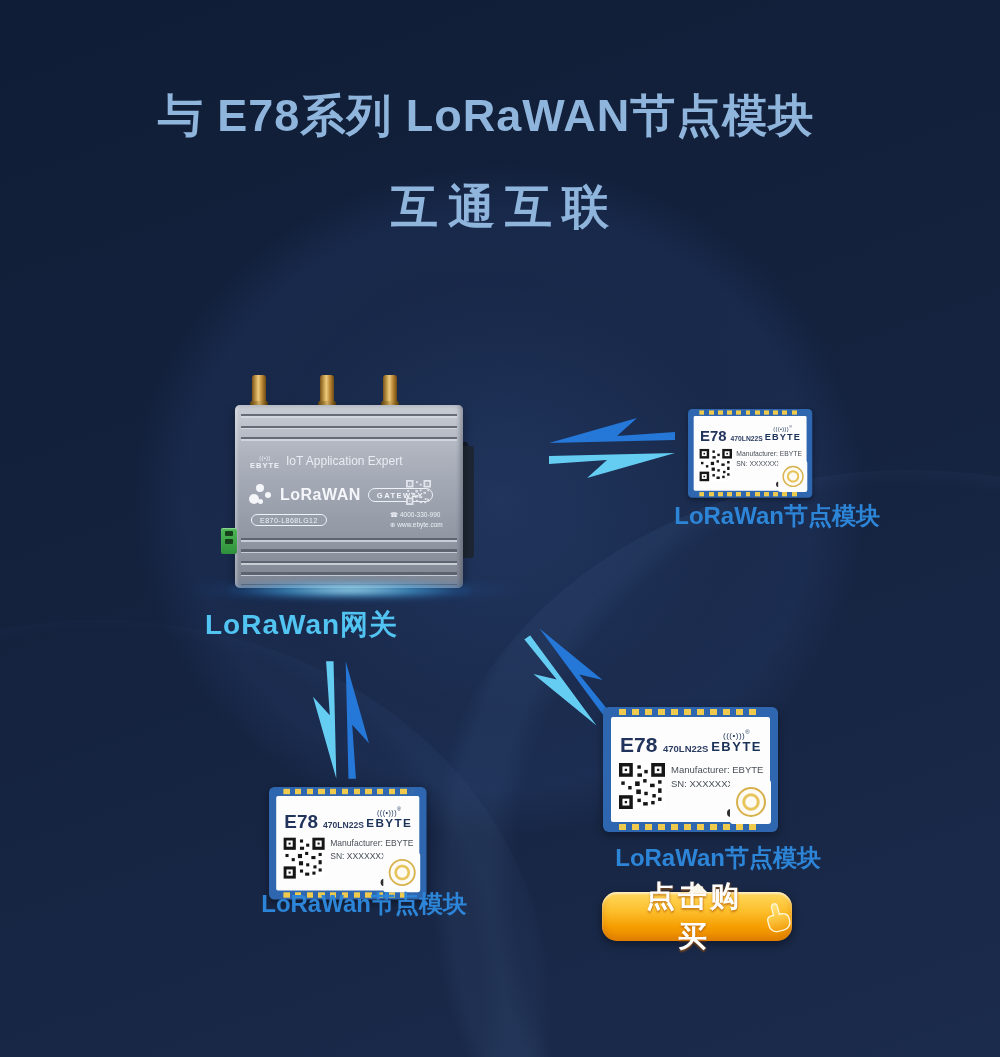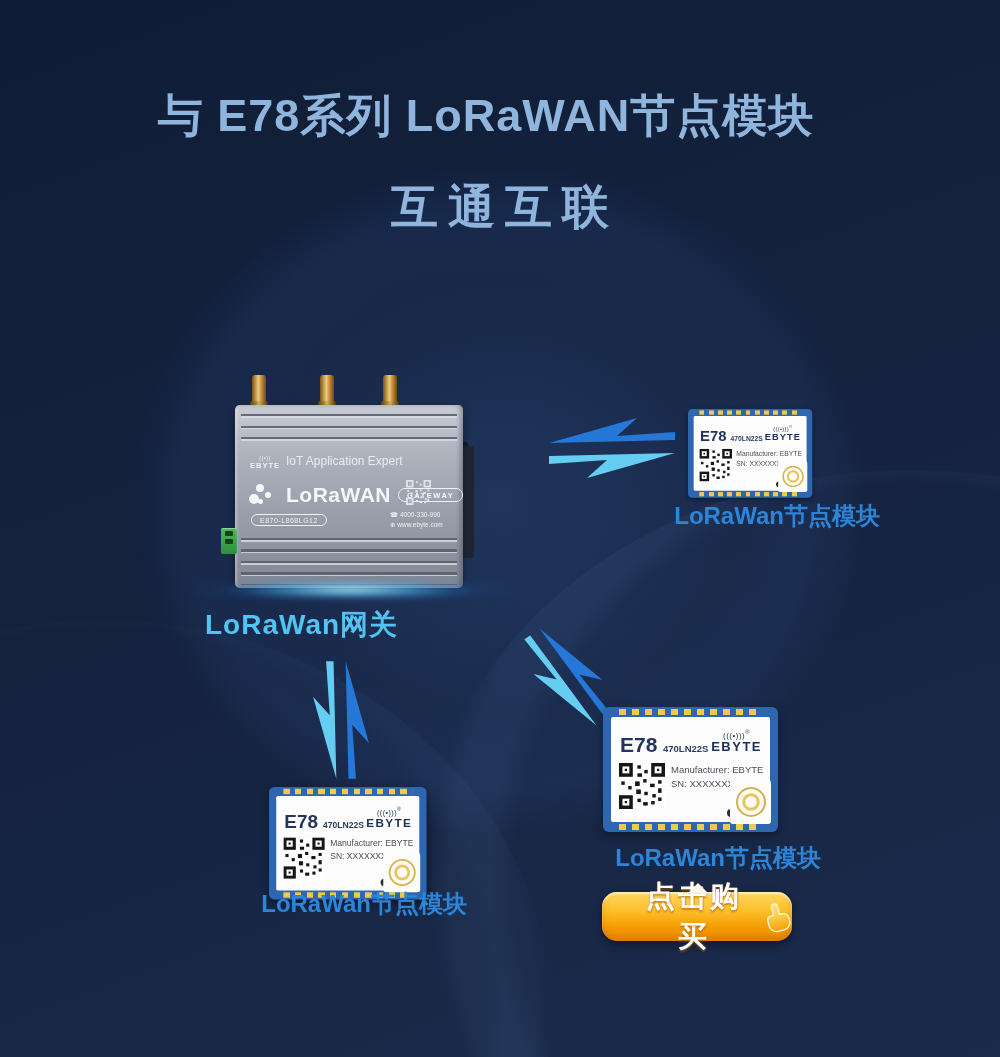--- a/index.html
+++ b/index.html
@@ -47,21 +47,21 @@
   .gw-sig { font-size:5.5px; display:block; letter-spacing:0.5px; }
   .gw-ebyte { font-size:7.5px; font-weight:bold; letter-spacing:1px; display:block; }
   .gw-tag { font-size:12px; color:#e9ecf2; padding-bottom:1px; }
   .gw-logorow { position:absolute; left:28px; top:115px; display:flex; align-items:center; }
   .gw-dots { position:relative; width:24px; height:24px; }
   .gw-dots i { position:absolute; border-radius:50%; background:#f4f6fa; }
   .gw-dots .d1 { width:10px; height:10px; left:1px; top:11px; }
   .gw-dots .d2 { width:8px; height:8px; left:8px; top:1px; }
   .gw-dots .d3 { width:6px; height:6px; left:17px; top:9px; }
   .gw-dots .d4 { width:5px; height:5px; left:10px; top:16px; }
-  .gw-logoname { font-size:21px; font-weight:bold; color:#f4f6fa; margin-left:14px; letter-spacing:0.5px; }
+  .gw-logoname { font-size:16px; font-weight:bold; color:#f4f6fa; margin-left:8px; letter-spacing:0.5px; }
   .gw-badge { margin-left:7px; font-size:7.5px; font-weight:bold; color:#f4f6fa; letter-spacing:1.5px;
     border:1px solid #eef1f6; border-radius:8px; padding:2px 8px 1px; }
   .gw-model { position:absolute; left:31px; top:146px; font-size:7px; color:#f0f2f7; letter-spacing:0.5px;
     border:1px solid #eef1f6; border-radius:8px; padding:2px 8px 1px; }
   .gw-qr { position:absolute; left:186px; top:112px; width:25px; height:25px; opacity:0.92; }
   .gw-contact { position:absolute; left:170px; top:142px; font-size:6.5px; color:#eef1f6; line-height:1.6; white-space:nowrap; }
   .gw-glow { position:absolute; left:10px; top:214px; width:240px; height:16px; filter:blur(3px);
     background:radial-gradient(ellipse at center, rgba(195,245,255,0.95) 0%, rgba(80,190,250,0.55) 40%, rgba(40,130,230,0.25) 65%, transparent 80%); }
   .gw-glow2 { position:absolute; left:-30px; top:216px; width:330px; height:12px; filter:blur(6px); opacity:0.55;
     background:radial-gradient(ellipse at center, rgba(120,205,255,0.8) 0%, rgba(45,130,225,0.3) 55%, transparent 80%); }

